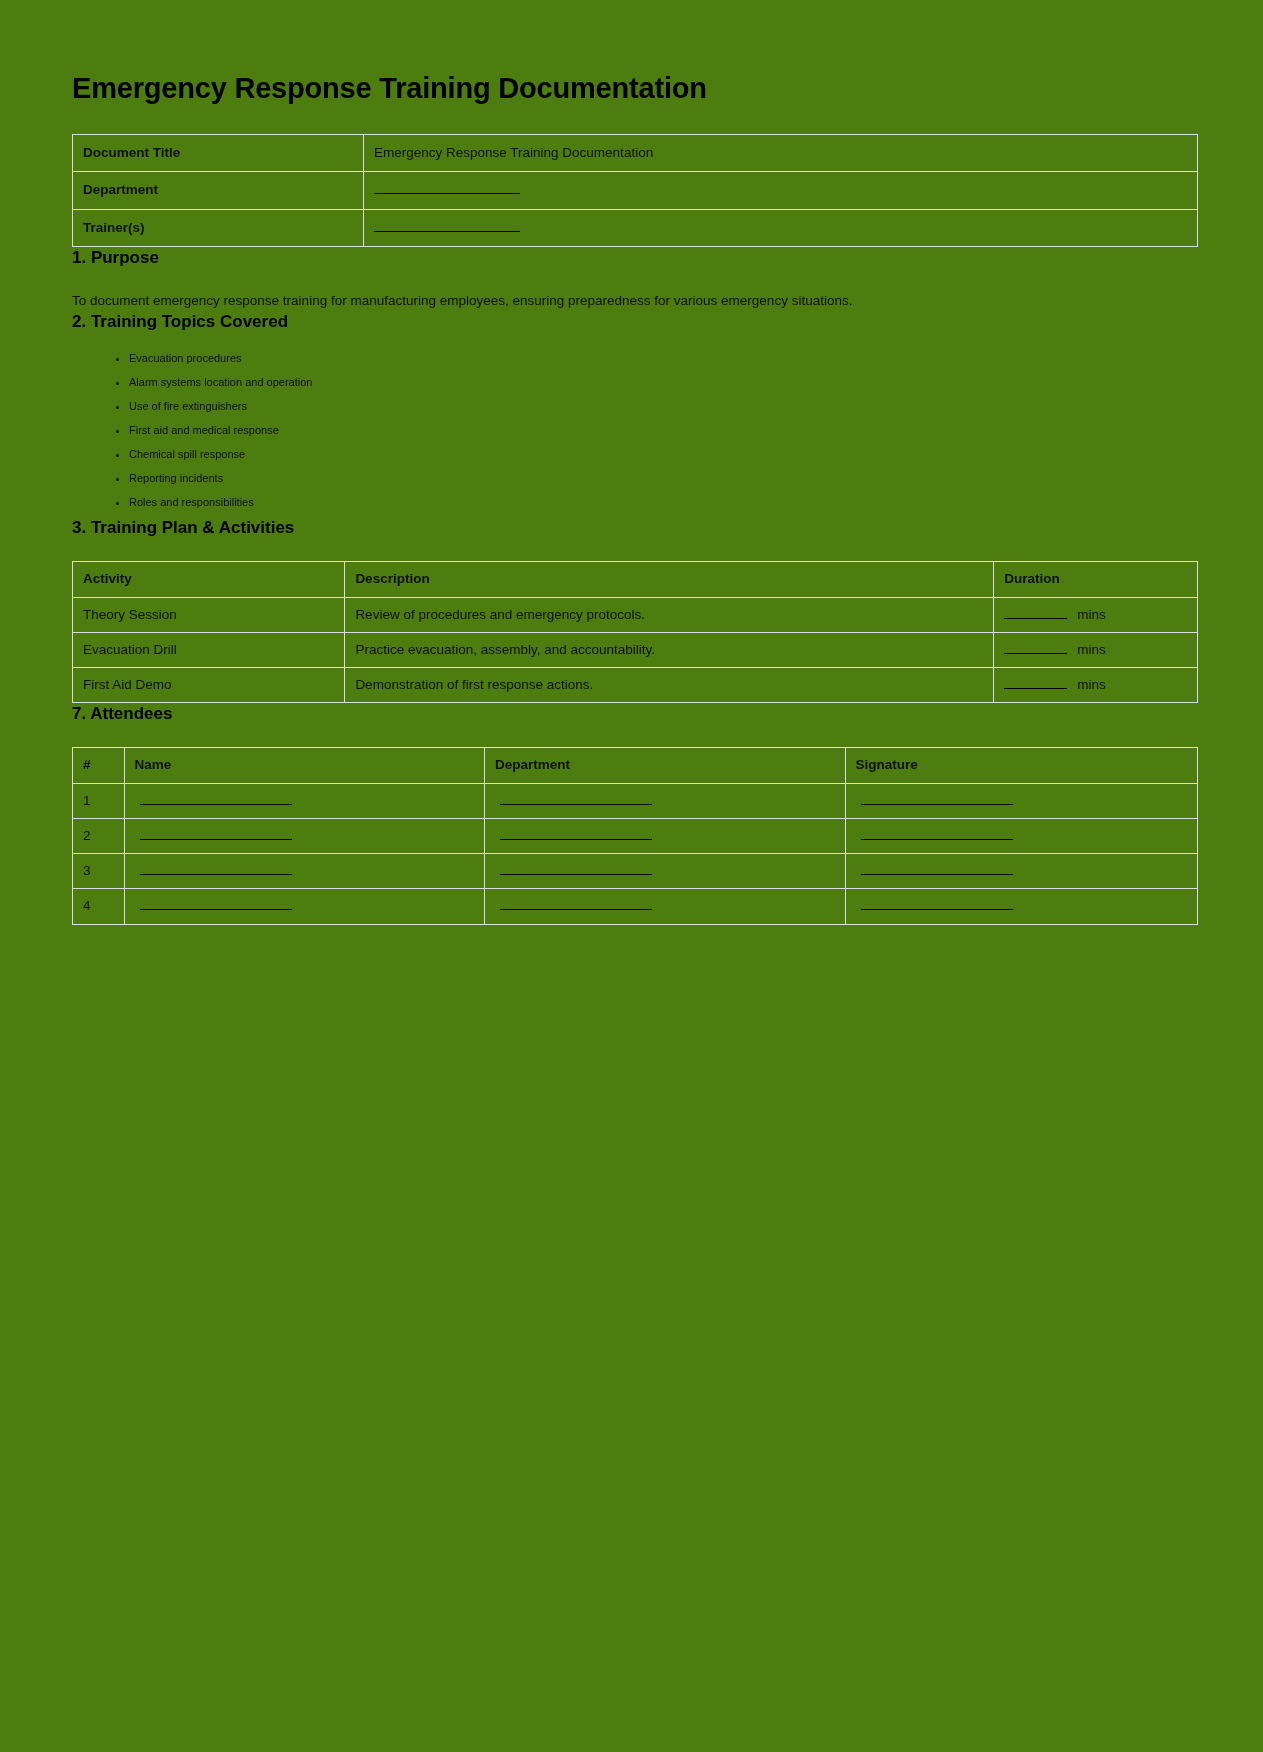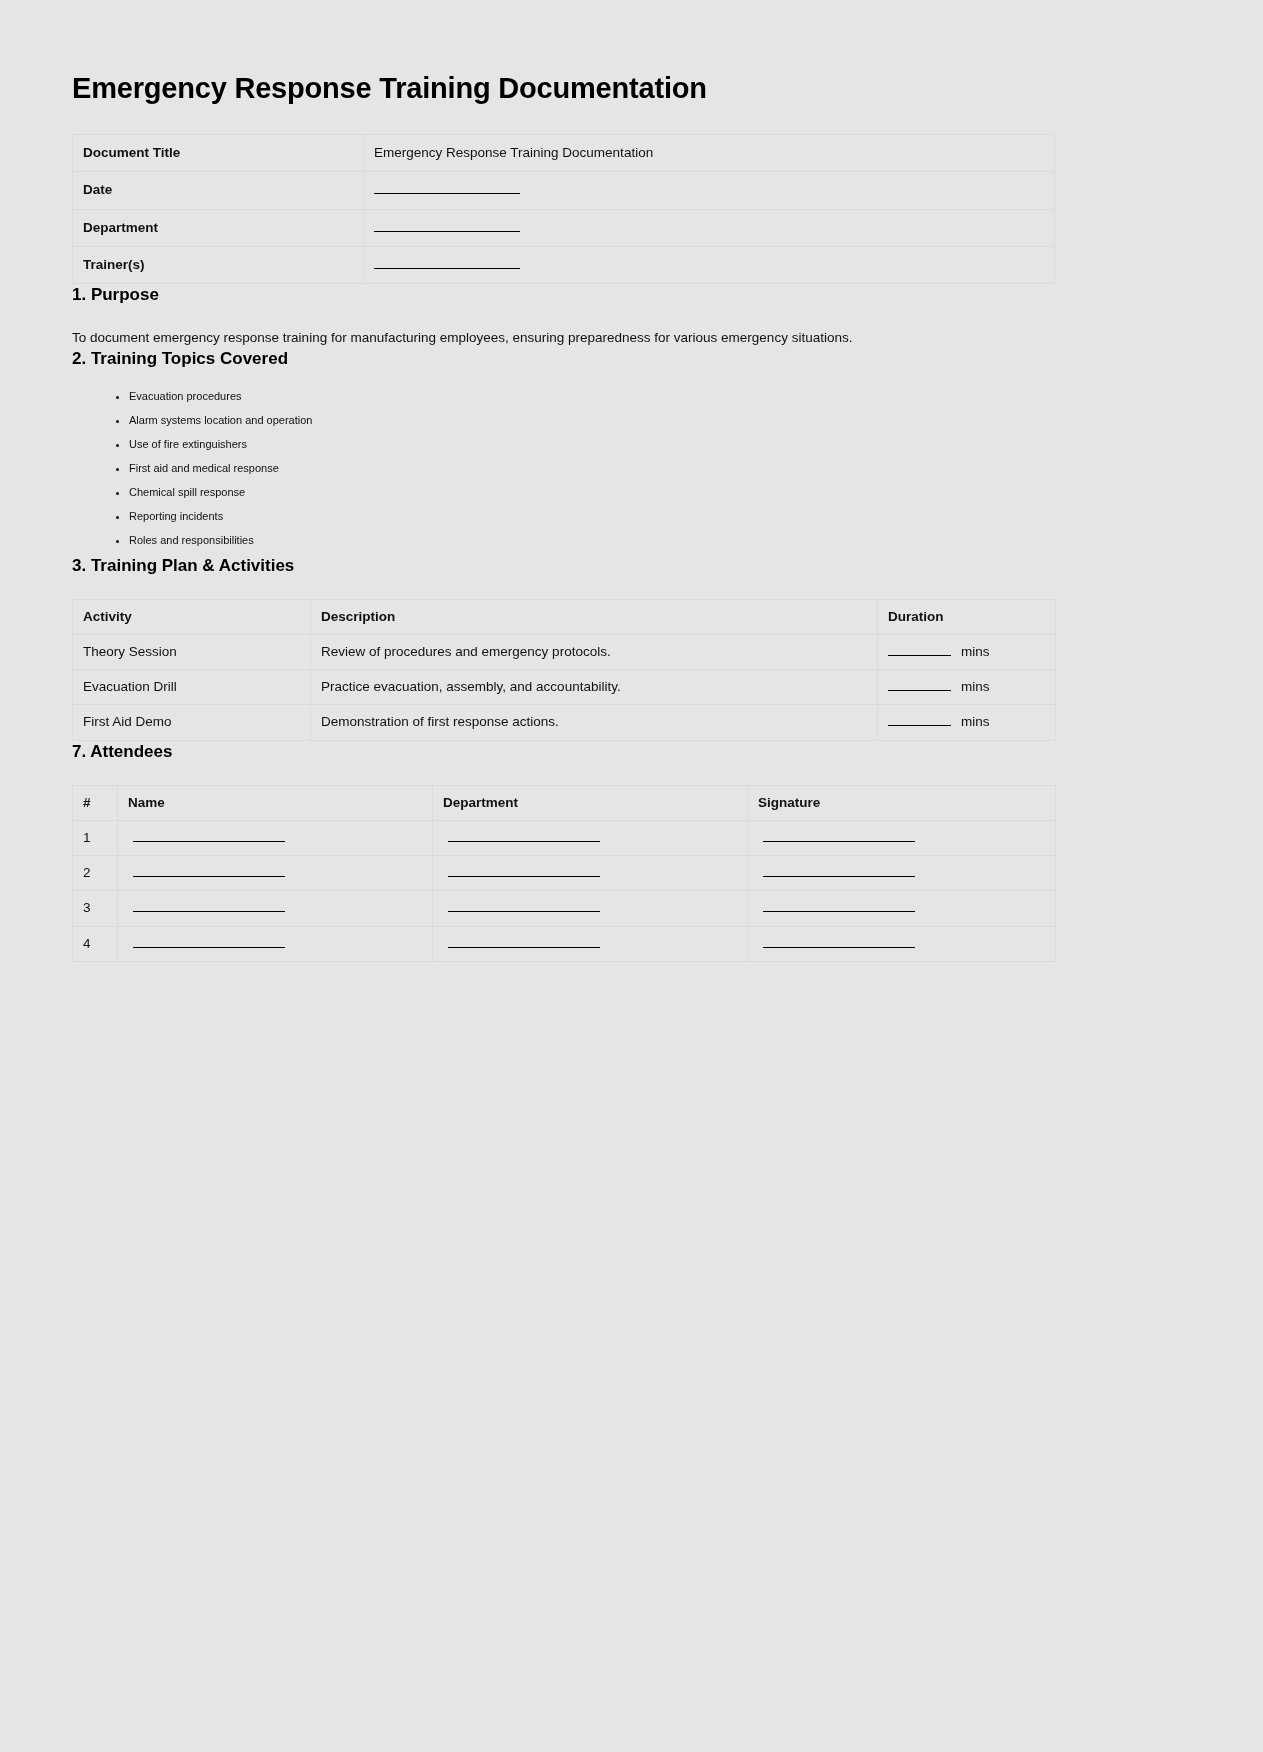--- a/index.html
+++ b/index.html
@@ -13,35 +13,35 @@
     font-family: "Liberation Sans", sans-serif;
     color: #111111;
     -webkit-font-smoothing: antialiased;
   }
   .page {
     width: 1263px;
     height: 1752px;
     box-sizing: border-box;
     padding: 48px 72px 0 72px;
     position: relative;
-    background: #e5e5e5;
+    background: #4d7c0f;
   }
   .doc-title {
     font-size: 29px;
     font-weight: bold;
     letter-spacing: -0.2px;
     margin: 22px 0 0 0;
     line-height: 1.25;
     color: #000000;
   }
 
   
   table.doc-table {
     border-collapse: collapse;
-    width: 983px;
+    width: 1126px;
     table-layout: fixed;
     font-size: 13.5px;
   }
   table.doc-table th,
   table.doc-table td {
     border: 1px solid #dcdcdc;
     padding: 8px 10px;
     text-align: left;
     vertical-align: middle;
     line-height: 1.35;
@@ -138,24 +138,20 @@
 
 <div class="page">
 
   <h1 class="doc-title">Emergency Response Training Documentation</h1>
 
   <table class="doc-table meta-table">
     <tbody>
       <tr>
         <td class="label">Document Title</td>
         <td class="value">Emergency Response Training Documentation</td>
-      </tr>
-      <tr>
-        <td class="label">Date</td>
-        <td class="value"><span class="blank-line blank-meta"></span></td>
       </tr>
       <tr>
         <td class="label">Department</td>
         <td class="value"><span class="blank-line blank-meta"></span></td>
       </tr>
       <tr>
         <td class="label">Trainer(s)</td>
         <td class="value"><span class="blank-line blank-meta"></span></td>
       </tr>
     </tbody>

